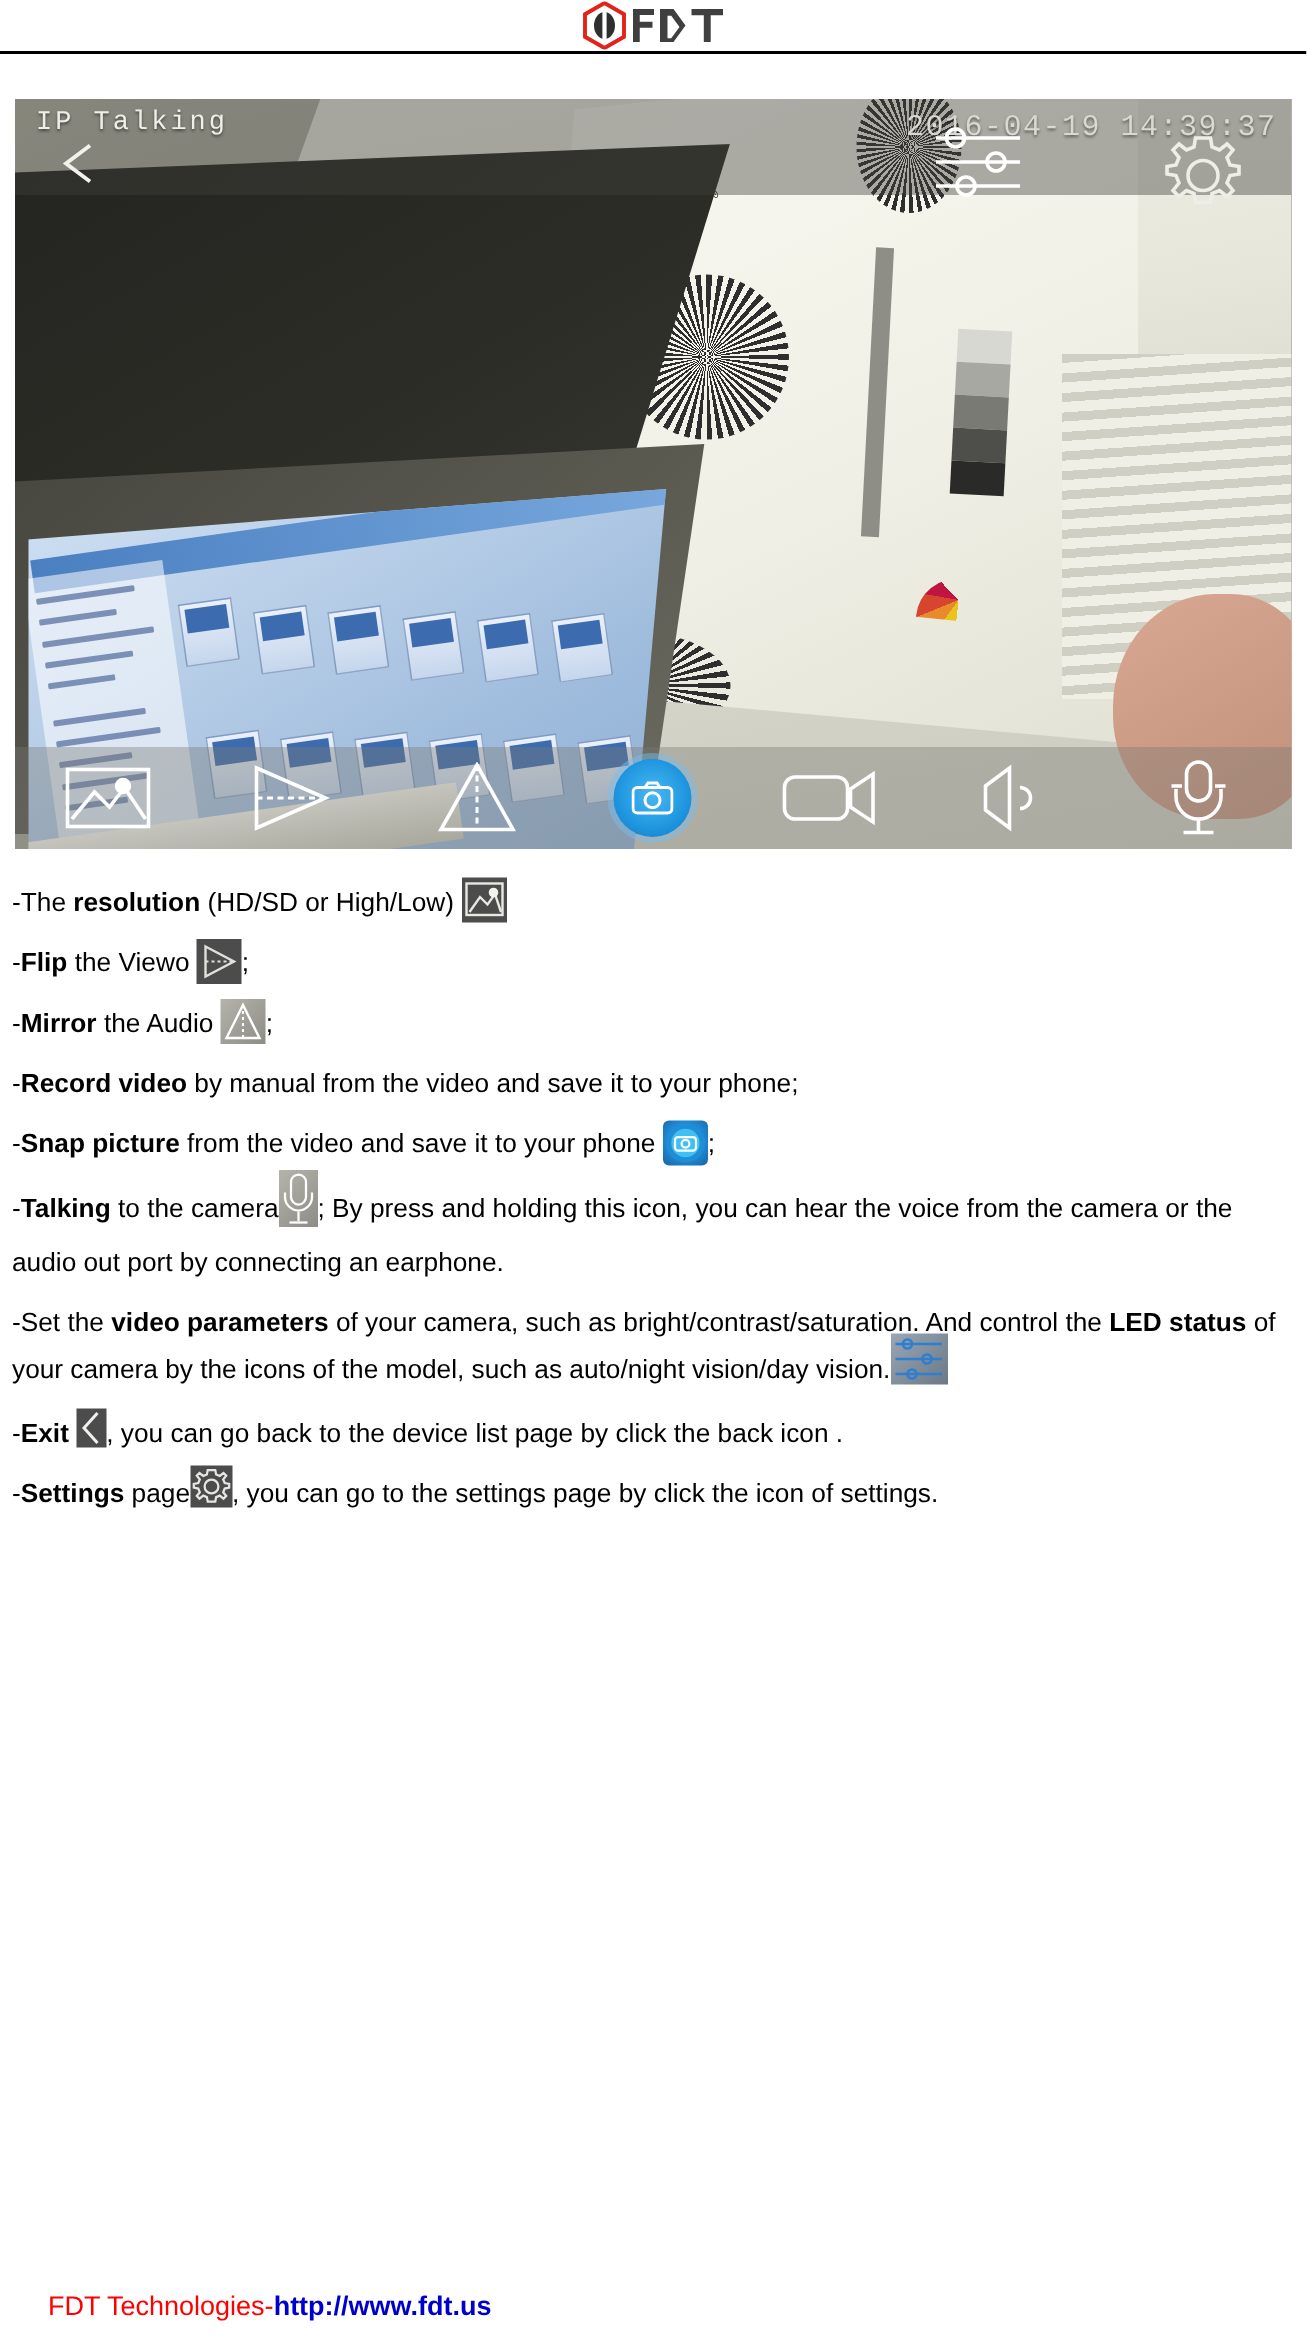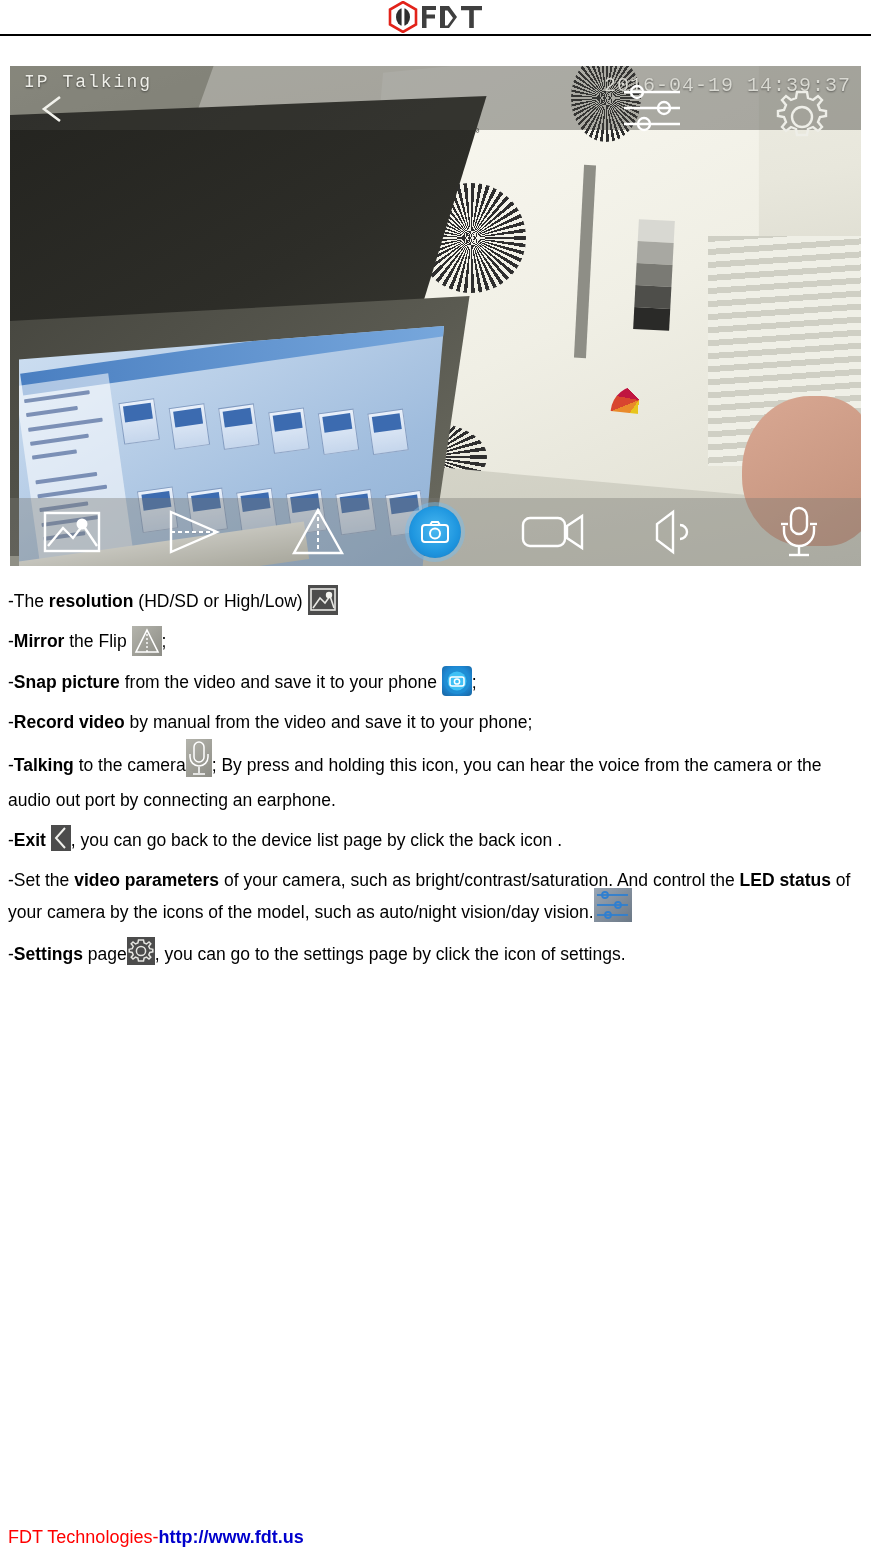--- a/index.html
+++ b/index.html
@@ -231,21 +231,21 @@
     background:#4c4c4c; width:28px; height:28px; top:-5px;
   }
 
   
   .footer{
     position:absolute;
     left:8px; bottom:14px;
     font-size:18px;
     font-weight:bold;
   }
-  .footer .co{ color:#ff0000; font-weight:normal; }
+  .footer .co{ color:#ff0000; font-weight:normal;margin-left:24px; }
   .footer .url{ color:#0000cc; font-weight:bold; }
 </style>
 </head>
 <body>
 
 <div class="page-header">
   <div class="logo-wrap">
     <svg class="logo-mark" viewBox="0 0 30 32">
       <path d="M15 1 L28 8.5 L28 23.5 L15 31 L2 23.5 L2 8.5 Z" fill="none" stroke="#e2231a" stroke-width="2.6"></path>
       <ellipse cx="15" cy="16" rx="7" ry="9" fill="#2f2f2f"></ellipse>
@@ -439,81 +439,89 @@
     <span>-The </span><b>resolution</b><span> (HD/SD or High/Low) </span><span class="chip dark">
       <svg width="30" height="30" viewBox="0 0 30 30">
         <rect x="3" y="4" width="24" height="21" fill="none" stroke="#e8e8e4" stroke-width="1.6"></rect>
         <polyline points="5,23 12,13 17,18 22,11 26,23" fill="none" stroke="#e8e8e4" stroke-width="1.6"></polyline>
         <circle cx="21" cy="10" r="3.2" fill="#f2f2ee"></circle>
       </svg>
     </span>
   </p>
 
 
-
-  <p class="para">
-    <span>-</span><b>Mirror</b><span> the Flip </span><span class="chip gray">
+  <p class="para">
+    <span>-</span><b>Flip</b><span> the Viewo </span><span class="chip dark">
+      <svg width="30" height="30" viewBox="0 0 30 30">
+        <polygon points="6,5 25,15 6,25" fill="none" stroke="#e0e0dc" stroke-width="1.6"></polygon>
+        <line x1="6" y1="15" x2="25" y2="15" stroke="#e0e0dc" stroke-width="1.4" stroke-dasharray="2 2"></line>
+      </svg>
+    </span><span>;</span>
+  </p>
+
+  <p class="para">
+    <span>-</span><b>Mirror</b><span> the Audio </span><span class="chip gray">
       <svg width="30" height="30" viewBox="0 0 30 30">
         <polygon points="15,4 26,26 4,26" fill="none" stroke="#ffffff" stroke-width="1.6"></polygon>
         <line x1="15" y1="4" x2="15" y2="26" stroke="#ffffff" stroke-width="1.4" stroke-dasharray="2 2"></line>
       </svg>
     </span><span>;</span>
+  </p>
+
+  <p class="para">
+    <span>-</span><b>Record video</b><span> by manual from the video and save it to your phone;</span>
   </p>
 
   <p class="para">
     <span>-</span><b>Snap picture</b><span> from the video and save it to your phone </span><span class="chip blue">
       <svg width="30" height="30" viewBox="0 0 30 30">
         <circle cx="15" cy="15" r="13" fill="#1f8ed4"></circle>
         <circle cx="15" cy="15" r="9.5" fill="#3fc0f5"></circle>
         <rect x="8" y="11" width="14" height="9" rx="2" fill="none" stroke="#ffffff" stroke-width="1.5"></rect>
         <circle cx="15" cy="15.5" r="2.6" fill="none" stroke="#ffffff" stroke-width="1.5"></circle>
       </svg>
     </span><span>;</span>
   </p>
 
-  <p class="para">
-    <span>-</span><b>Record video</b><span> by manual from the video and save it to your phone;</span>
-  </p>
-
 
   <p class="para">
     <span>-</span><b>Talking</b><span> to the camera</span><span class="chip gray tall">
       <svg width="26" height="38" viewBox="0 0 26 38">
         <rect x="8" y="3" width="10" height="20" rx="5" fill="none" stroke="#ffffff" stroke-width="1.5"></rect>
         <path d="M4 15 v3 a9 9 0 0 0 18 0 v-3" fill="none" stroke="#ffffff" stroke-width="1.5"></path>
         <line x1="13" y1="28" x2="13" y2="34" stroke="#ffffff" stroke-width="1.5"></line>
         <line x1="7" y1="35" x2="19" y2="35" stroke="#ffffff" stroke-width="1.5"></line>
       </svg>
     </span><span>; By press and holding this icon, you can hear the voice from the camera or the audio out port by connecting an earphone.</span>
-  </p>
-
-  <p class="para">
-    <span>-</span><b>Exit</b>&nbsp;<span class="chip backicon">
-      <svg width="20" height="26" viewBox="0 0 20 26">
-        <polyline points="14,3 5,13 14,23" fill="none" stroke="#f0f0ec" stroke-width="2"></polyline>
-      </svg>
-    </span><span>, you can go back to the device list page by click the back icon .</span>
   </p>
 
   <p class="para">
     <span>-Set the </span><b>video parameters</b><span> of your camera, such as bright/contrast/saturation. And control the </span><b>LED status</b><span> of your camera by the icons of the model, such as auto/night vision/day vision.</span><span class="chip sliders">
       <svg width="38" height="34" viewBox="0 0 38 34">
         <g stroke="#2f7fd0" stroke-width="1.8" fill="none">
           <line x1="3" y1="7" x2="34" y2="7"></line>
           <circle cx="11" cy="7" r="3"></circle>
           <line x1="3" y1="17" x2="34" y2="17"></line>
           <circle cx="24" cy="17" r="3"></circle>
           <line x1="3" y1="27" x2="34" y2="27"></line>
           <circle cx="14" cy="27" r="3"></circle>
         </g>
       </svg>
     </span>
   </p>
 
   <p class="para">
+    <span>-</span><b>Exit</b>&nbsp;<span class="chip backicon">
+      <svg width="20" height="26" viewBox="0 0 20 26">
+        <polyline points="14,3 5,13 14,23" fill="none" stroke="#f0f0ec" stroke-width="2"></polyline>
+      </svg>
+    </span><span>, you can go back to the device list page by click the back icon .</span>
+  </p>
+
+  <p class="para">
     <span>-</span><b>Settings</b><span> page</span><span class="chip gearchip">
       <svg width="28" height="28" viewBox="0 0 28 28">
         <g fill="none" stroke="#e6e6e2" stroke-width="1.5">
           <path d="M14 3 l2.5 0 .6 3 2.4 1 2.5-2 1.8 1.8 -2 2.5 1 2.4 3 .6 0 2.5 -3 .6 -1 2.4 2 2.5 -1.8 1.8 -2.5-2 -2.4 1 -.6 3 -2.5 0 -2.5 0 -.6-3 -2.4-1 -2.5 2 -1.8-1.8 2-2.5 -1-2.4 -3-.6 0-2.5 3-.6 1-2.4 -2-2.5 1.8-1.8 2.5 2 2.4-1 .6-3 z"></path>
           <circle cx="14" cy="14" r="4.6"></circle>
         </g>
       </svg>
     </span><span>, you can go to the settings page by click the icon of settings.</span>
   </p>
 </div>

